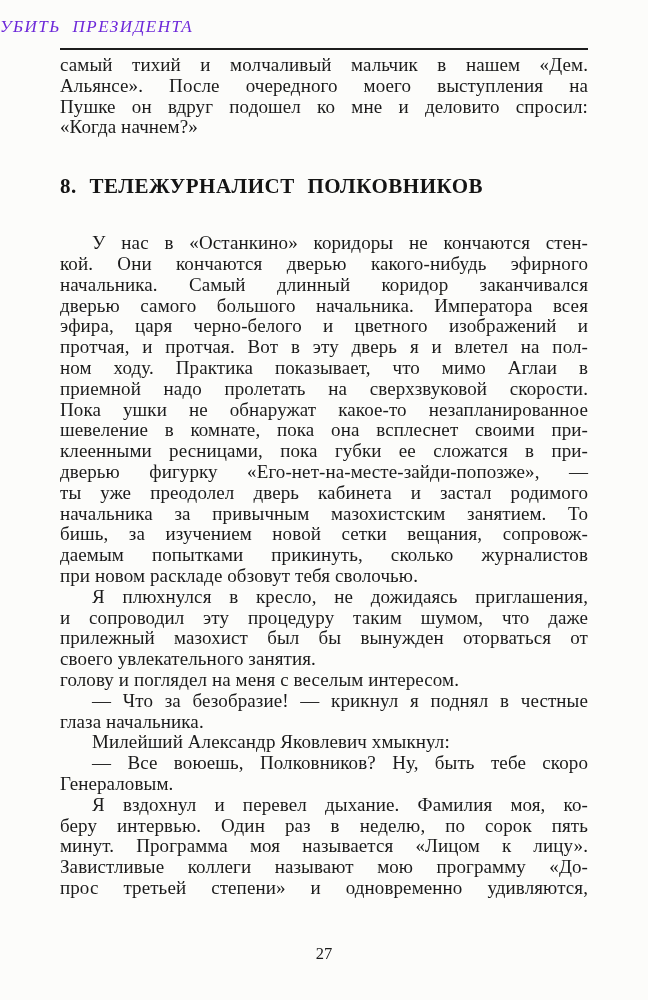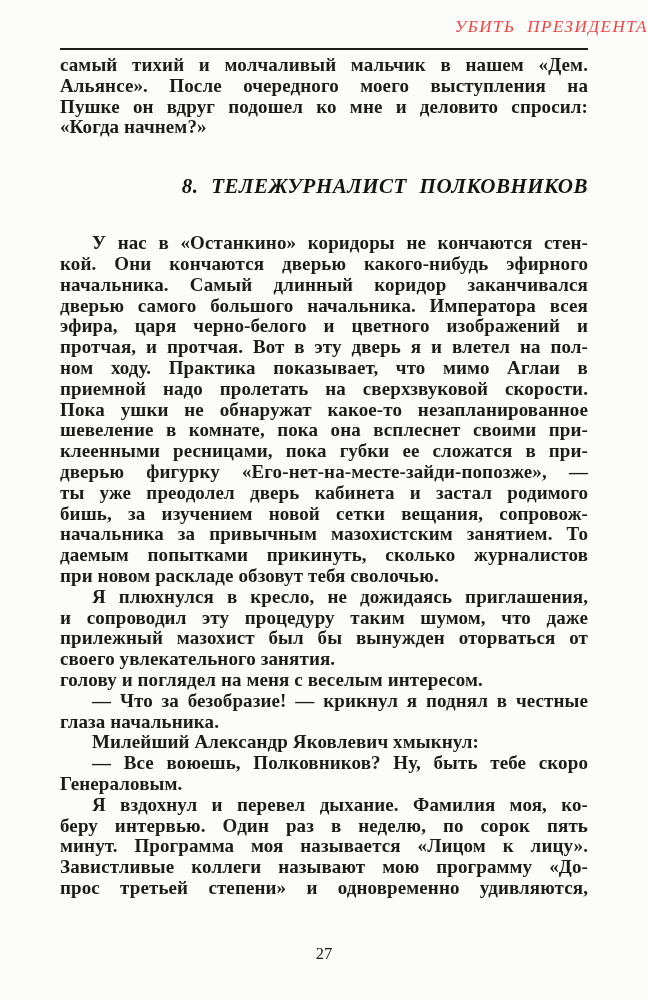--- a/index.html
+++ b/index.html
@@ -13,62 +13,61 @@
     height: 1000px;
     margin: 0 auto;
     background: #fcfcfa;
     color: #1b1b1b;
     font-family: "Liberation Serif", serif;
     overflow: hidden;
   }
   .running-header {
     padding-top: 17px;
     height: 26px;
-    text-align: right;
+    text-align: left;
     font-style: italic;
     font-size: 17px;
     letter-spacing: 1.5px;
     word-spacing: 6px;
-    color: #ef4444;
+    color: #6d28d9;
   }
   .header-rule {
     width: 528px;
     margin: 5px auto 0 auto;
     border: none;
     border-top: 2.5px solid #1d1d1d;
     height: 0;
   }
   .text-block {
     width: 528px;
     margin: 5px auto 0 auto;
     font-size: 19px;
     line-height: 20.8px;
     letter-spacing: 0.1px;
   }
-  .paragraph { margin: 0; font-weight: bold; }
+  .paragraph { margin: 0; }
   .line {
     text-align: justify;
     text-align-last: justify;
     -moz-text-align-last: justify;
   }
   .line.indent { text-indent: 32px; }
   .line.last {
     text-align-last: left;
     -moz-text-align-last: left;
   }
   .chapter-heading {
-    text-align: right;
+    text-align: left;
     font-weight: bold;
     font-size: 21px;
     line-height: 24px;
     margin: 36px 0 35px 0;
     letter-spacing: 0.5px;
     word-spacing: 7px;
     color: #141414;
-    font-style: italic;
   }
   .page-number {
     position: absolute;
     left: 0;
     right: 0;
     bottom: 36px;
     text-align: center;
     font-size: 16.5px;
     color: #1b1b1b;
   }
@@ -94,22 +93,22 @@
         <div class="line">дверью самого большого начальника. Императора всея</div>
         <div class="line">эфира, царя черно-белого и цветного изображений и</div>
         <div class="line">протчая, и протчая. Вот в эту дверь я и влетел на пол-</div>
         <div class="line">ном ходу. Практика показывает, что мимо Аглаи в</div>
         <div class="line">приемной надо пролетать на сверхзвуковой скорости.</div>
         <div class="line">Пока ушки не обнаружат какое-то незапланированное</div>
         <div class="line">шевеление в комнате, пока она всплеснет своими при-</div>
         <div class="line">клеенными ресницами, пока губки ее сложатся в при-</div>
         <div class="line">дверью фигурку «Его-нет-на-месте-зайди-попозже», —</div>
         <div class="line">ты уже преодолел дверь кабинета и застал родимого</div>
+        <div class="line">начальника за привычным мазохистским занятием. То</div>
         <div class="line">бишь, за изучением новой сетки вещания, сопровож-</div>
-        <div class="line">начальника за привычным мазохистским занятием. То</div>
         <div class="line">даемым попытками прикинуть, сколько журналистов</div>
         <div class="line last">при новом раскладе обзовут тебя сволочью.</div>
       </div>
       <div class="paragraph">
         <div class="line indent">Я плюхнулся в кресло, не дожидаясь приглашения,</div>
         <div class="line">и сопроводил эту процедуру таким шумом, что даже</div>
         <div class="line">прилежный мазохист был бы вынужден оторваться от</div>
         <div class="line last">своего увлекательного занятия.</div>
       </div>
       <div class="paragraph">

